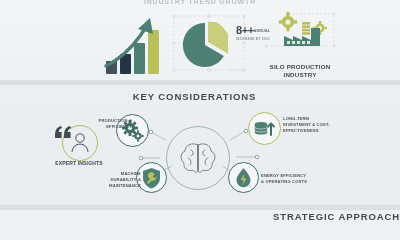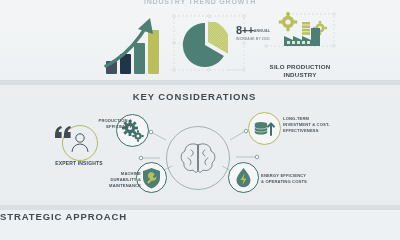--- a/index.html
+++ b/index.html
@@ -23,21 +23,21 @@
   .h-top{
     position:absolute;top:-2px;left:0;width:400px;text-align:center;
     font-size:7px;letter-spacing:.8px;font-weight:700;color:#b9c2c8;
     white-space:nowrap;overflow:hidden;
   }
   .h-key{
     position:absolute;top:91px;left:0;width:389px;text-align:center;
     font-size:9.5px;letter-spacing:.9px;font-weight:700;color:#3f4a52;
   }
   .h-strat{
-    position:absolute;top:211px;left:0;width:400px;text-align:left;
+    position:absolute;top:211px;left:0;width:400px;text-align:right;
     font-size:9.5px;letter-spacing:.9px;font-weight:700;color:#3f4a52;
   }
 
   
   .topgfx{position:absolute;top:8px;left:0;width:400px;height:70px;}
 
   
   .bars{position:absolute;left:104px;top:8px;width:62px;height:58px;}
   .bar{position:absolute;bottom:0;width:11px;border-radius:1px;}
   .bar:nth-child(1){left:2px;height:13px;background:#44505c;}

